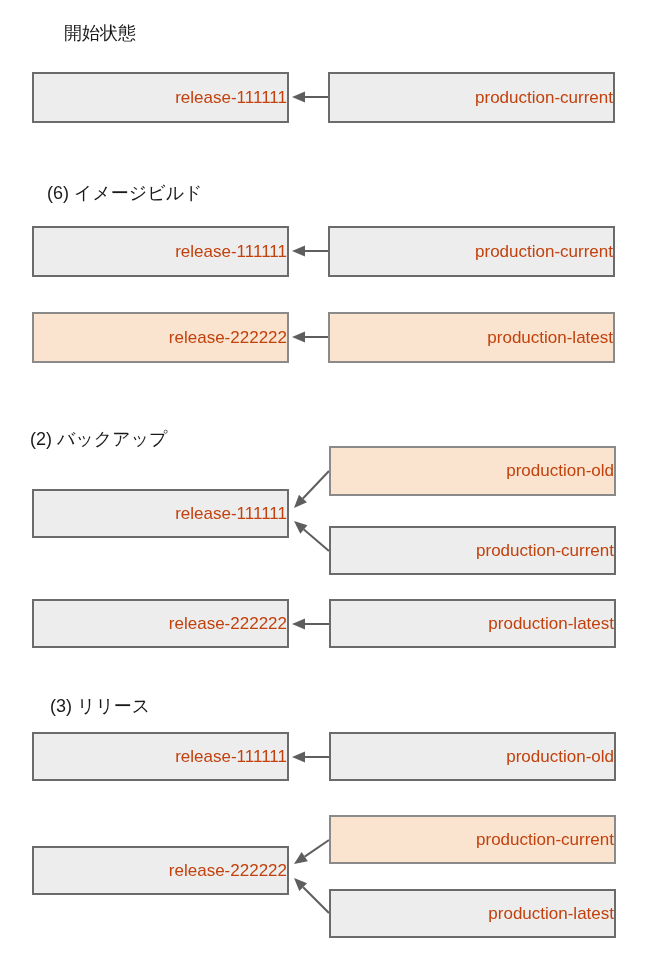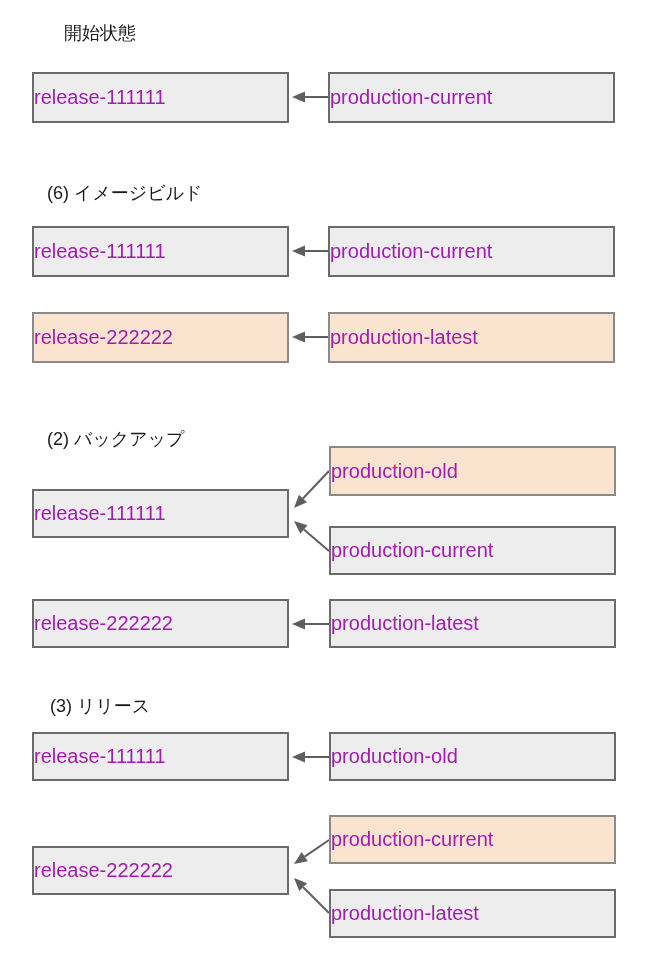--- a/index.html
+++ b/index.html
@@ -23,23 +23,23 @@
     color: #1a1a1a;
     white-space: nowrap;
     letter-spacing: 0px;
   }
   .node {
     position: absolute;
     border: 2px solid #6b6b6b;
     background: #ededed;
     display: flex;
     align-items: center;
-    justify-content: flex-start;
-    font-size: 20px;
-    color: #a21caf;
+    justify-content: flex-end;
+    font-size: 17px;
+    color: #c2410c;
     white-space: nowrap;
   }
   .node.accent {
     background: #faE4D0;
     border-color: #8a8a8a;
   }
   .node .node-label { pointer-events: none; }
   .edge-layer {
     position: absolute;
     left: 0; top: 0;
@@ -111,21 +111,21 @@
       </div>
       <div class="node" style="left: 328px; top: 226px; width: 287px; height: 51px;">
         <span class="node-label">production-current</span>
       </div>
       <div class="node accent" style="left: 32px; top: 312px; width: 257px; height: 51px;">
         <span class="node-label">release-222222</span>
       </div>
       <div class="node accent" style="left: 328px; top: 312px; width: 287px; height: 51px;">
         <span class="node-label">production-latest</span>
       </div>
-      <div class="section-title" style="left: 47px; top: 428px;">(2) バックアップ</div>
+      <div class="section-title" style="left: 30px; top: 428px;">(2) バックアップ</div>
       <div class="node" style="left: 32px; top: 489px; width: 257px; height: 49px;">
         <span class="node-label">release-111111</span>
       </div>
       <div class="node accent" style="left: 329px; top: 446px; width: 287px; height: 50px;">
         <span class="node-label">production-old</span>
       </div>
       <div class="node" style="left: 329px; top: 526px; width: 287px; height: 49px;">
         <span class="node-label">production-current</span>
       </div>
       <div class="node" style="left: 32px; top: 599px; width: 257px; height: 49px;">

